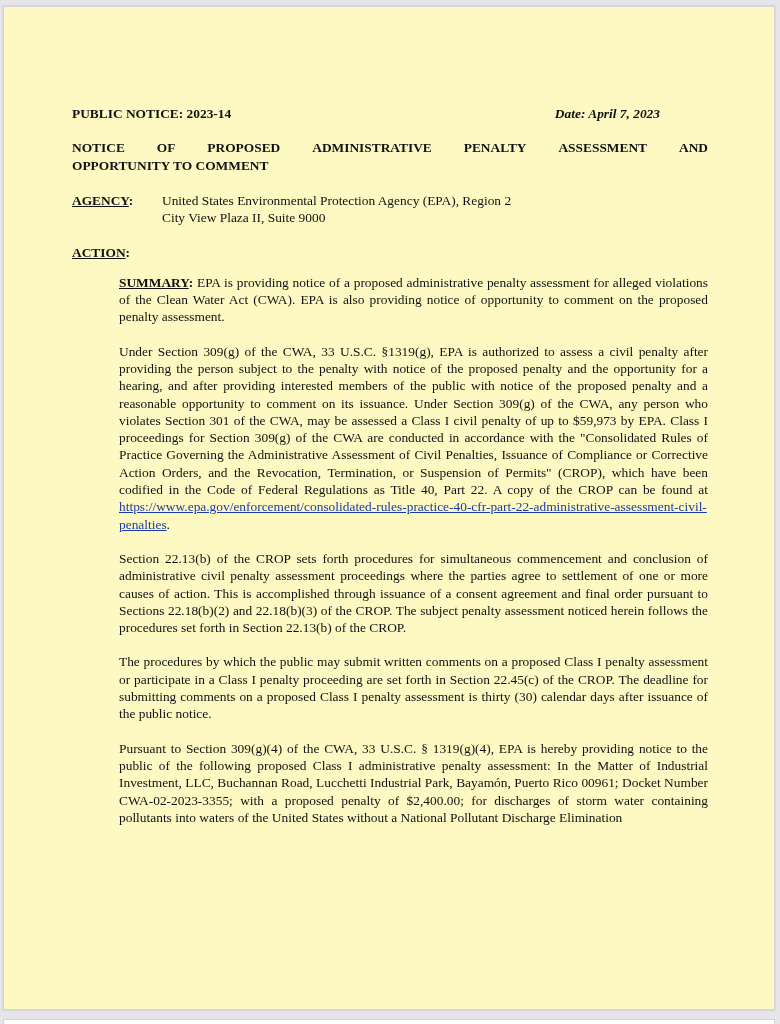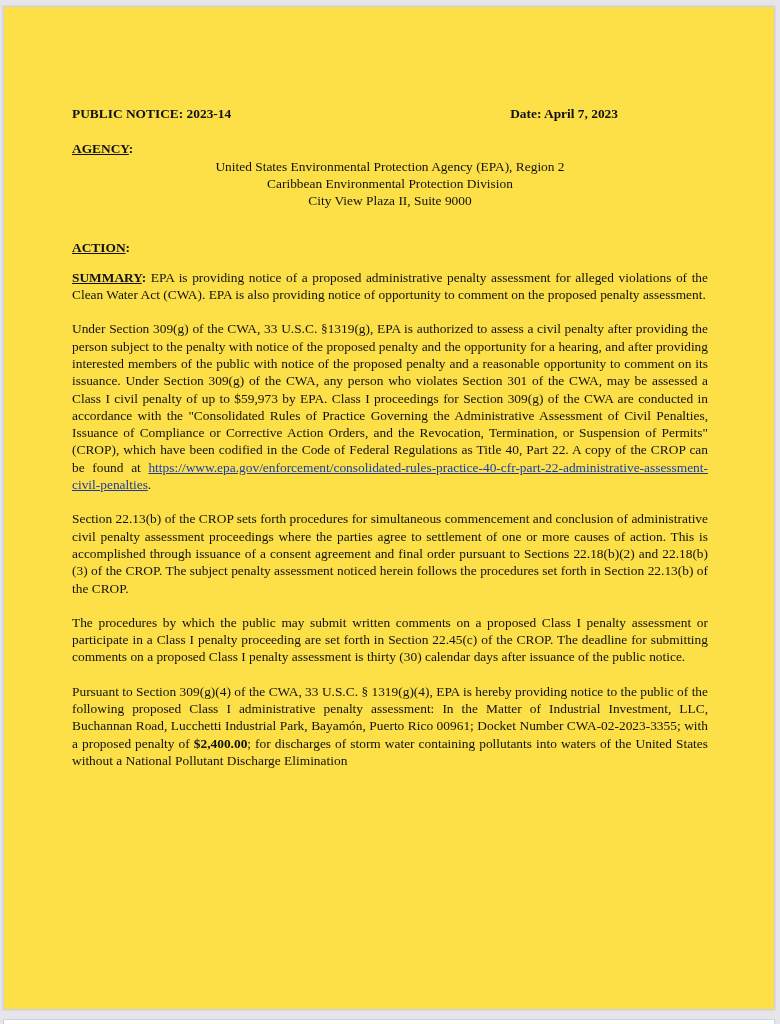--- a/index.html
+++ b/index.html
@@ -6,79 +6,90 @@
     body {
       width: 780px; height: 1024px; overflow: hidden;
       background: #e6e5ea;
       font-family: "Liberation Serif", serif;
       color: #111;
       position: relative;
     }
     .page {
       position: absolute; left: 3px; top: 6px;
       width: 772px; height: 1004px;
-      background: #fde047;
+      background: #fef9c3;
       border: 1px solid #d2d2d8;
       box-shadow: 0 0 2px rgba(0,0,0,0.15);
       box-sizing: border-box;
     }
     .page2 {
       position: absolute; left: 3px; top: 1019px;
       width: 772px; height: 20px;
       background: #ffffff;
       border: 1px solid #d2d2d8;
       box-sizing: border-box;
     }
     .content {
       position: absolute; left: 68px; top: 98px; width: 636px;
       font-size: 13.4px; line-height: 17.3px;
     }
     .header-row {
       display: flex; justify-content: space-between;
       font-weight: bold; font-size: 13.4px;
     }
-    .header-row .date { margin-right: 90px; }
+    .header-row .date { margin-right: 48px; font-style: italic; }
     .title {
       font-weight: bold; margin-top: 17px;
       text-align: justify; text-align-last: left;
     }
     .title .line1 { display: flex; justify-content: space-between; }
-    .agency { display: flex; margin-top: 18px; flex-direction: column; }
+    .agency { display: flex; margin-top: 18px; }
     .label {
       font-weight: bold; text-decoration: underline;
       width: 90px; flex-shrink: 0;
     }
     .label-colon { font-weight: bold; }
-    .agency-lines div { white-space: nowrap; text-align: center; }
-    .action { display: flex; margin-top: 30px; }
+    .agency-lines div { white-space: nowrap; }
+    .action { display: flex; margin-top: 18px; }
     .para {
-      text-align: justify; margin-top: 17px;
+      text-align: justify; margin-top: 17px; margin-left: 47px;
     }
     .para .first-label { font-weight: bold; text-decoration: underline; }
     .para .colon { font-weight: bold; }
     a.link { color: #1a3ca8; text-decoration: underline; }
-    .bold { font-weight: bold; }
+    .bold { font-weight: normal; }
   </style>
 </head>
 <body>
 
 <div class="page">
   <div class="content">
 
     <div class="header-row">
       <span>PUBLIC NOTICE: 2023-14</span>
       <span class="date">Date:  April 7, 2023</span>
     </div>
 
+    <div class="title">
+      <div class="line1">
+        <span>NOTICE</span>
+        <span>OF</span>
+        <span>PROPOSED</span>
+        <span>ADMINISTRATIVE</span>
+        <span>PENALTY</span>
+        <span>ASSESSMENT</span>
+        <span>AND</span>
+      </div>
+      <div>OPPORTUNITY TO COMMENT</div>
+    </div>
 
     <div class="agency">
       <div style="width:90px;flex-shrink:0;"><span class="label" style="width:auto">AGENCY</span><span class="label-colon">:</span></div>
       <div class="agency-lines">
         <div>United States Environmental Protection Agency (EPA), Region 2</div>
-        <div>Caribbean Environmental Protection Division</div>
         <div>City View Plaza II, Suite 9000</div>
       </div>
     </div>
 
     <div class="action">
       <div style="width:90px;flex-shrink:0;"><span class="label" style="width:auto">ACTION</span><span class="label-colon">:</span></div>
     </div>
 
     <p class="para" style="margin-top:12px;"><span class="first-label">SUMMARY</span><span class="colon">:</span><span> EPA is providing notice of a proposed administrative penalty assessment for alleged violations of the Clean Water Act (CWA). EPA is also providing notice of opportunity to comment on the proposed penalty assessment.</span></p>
 

